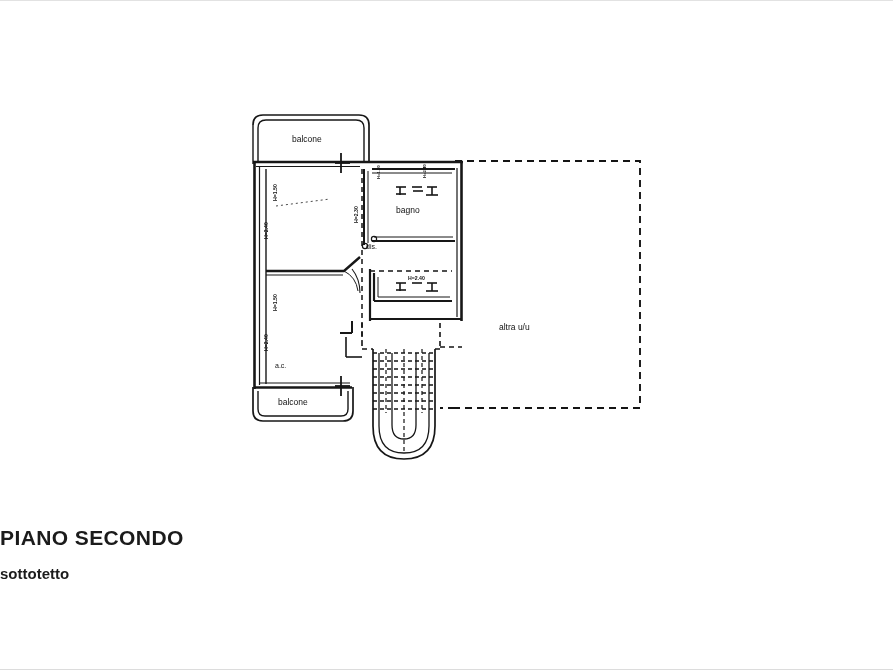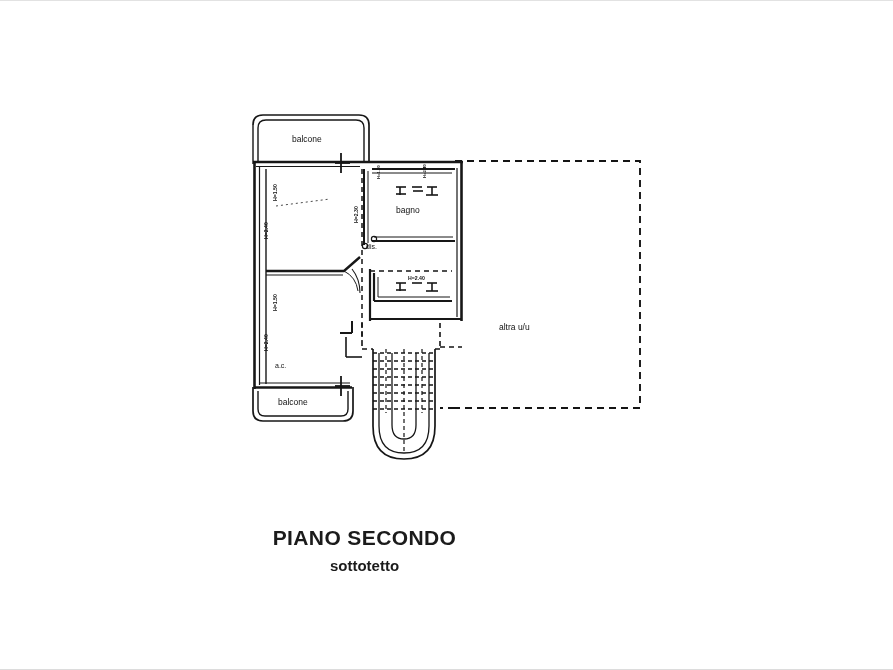--- a/index.html
+++ b/index.html
@@ -26,37 +26,36 @@
   }
   #plan-svg {
     position: absolute;
     left: 0; top: 0;
   }
   .caption-block {
     position: absolute;
     left: 0;
     top: 524px;
     width: 729px;
-    text-align: center;
   }
   .caption-title {
     font-family: "Liberation Sans", sans-serif;
     font-size: 21px;
     font-weight: bold;
     letter-spacing: 0.4px;
     color: #1b1b1b;
     line-height: 26px;
   }
   .caption-sub {
     font-family: "Liberation Sans", sans-serif;
     font-size: 15px;
     font-weight: bold;
     color: #1b1b1b;
     line-height: 22px;
-    margin-top: 4px;
+    margin-top: 12px;
   }
   svg text {
     font-family: "Liberation Sans", sans-serif;
     fill: #111111;
   }
   .room-label { font-size: 8.5px; }
   .small-label { font-size: 7px; }
   .dim-label { font-size: 5.2px; font-weight: bold; }
   .dim-label-tiny { font-size: 4.2px; font-weight: bold; }
   .wall { stroke: #171717; fill: none; }

